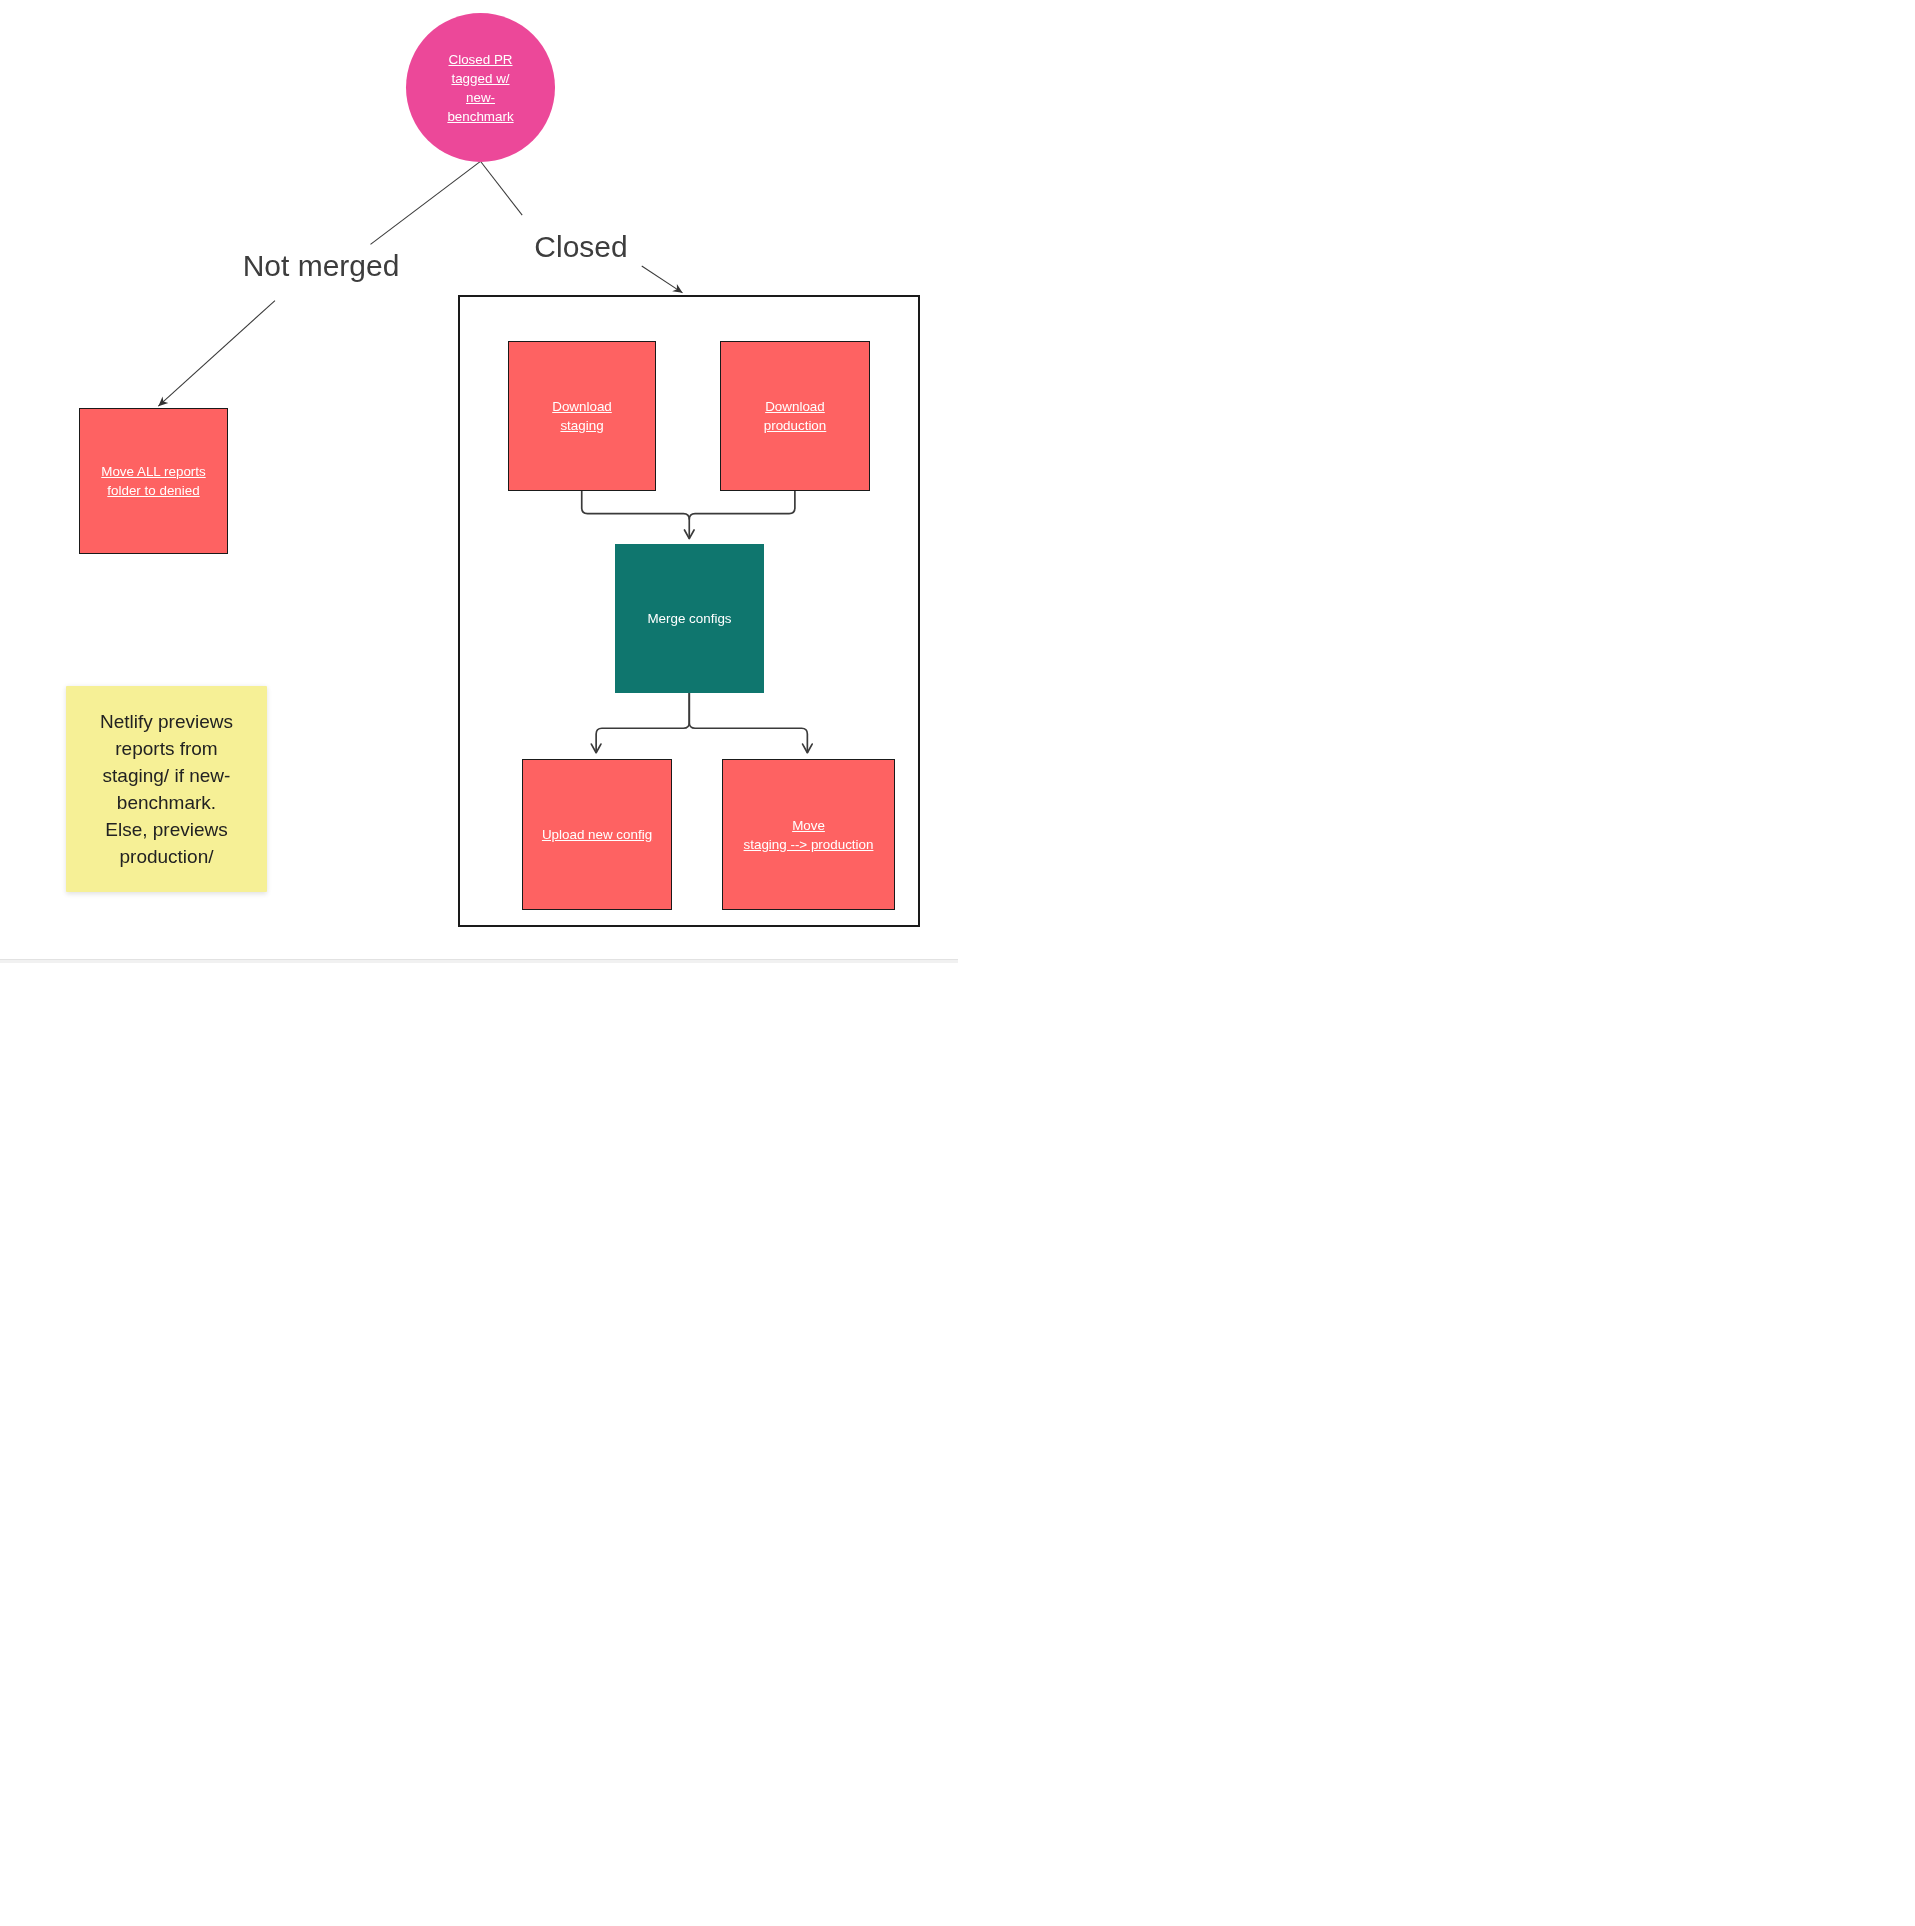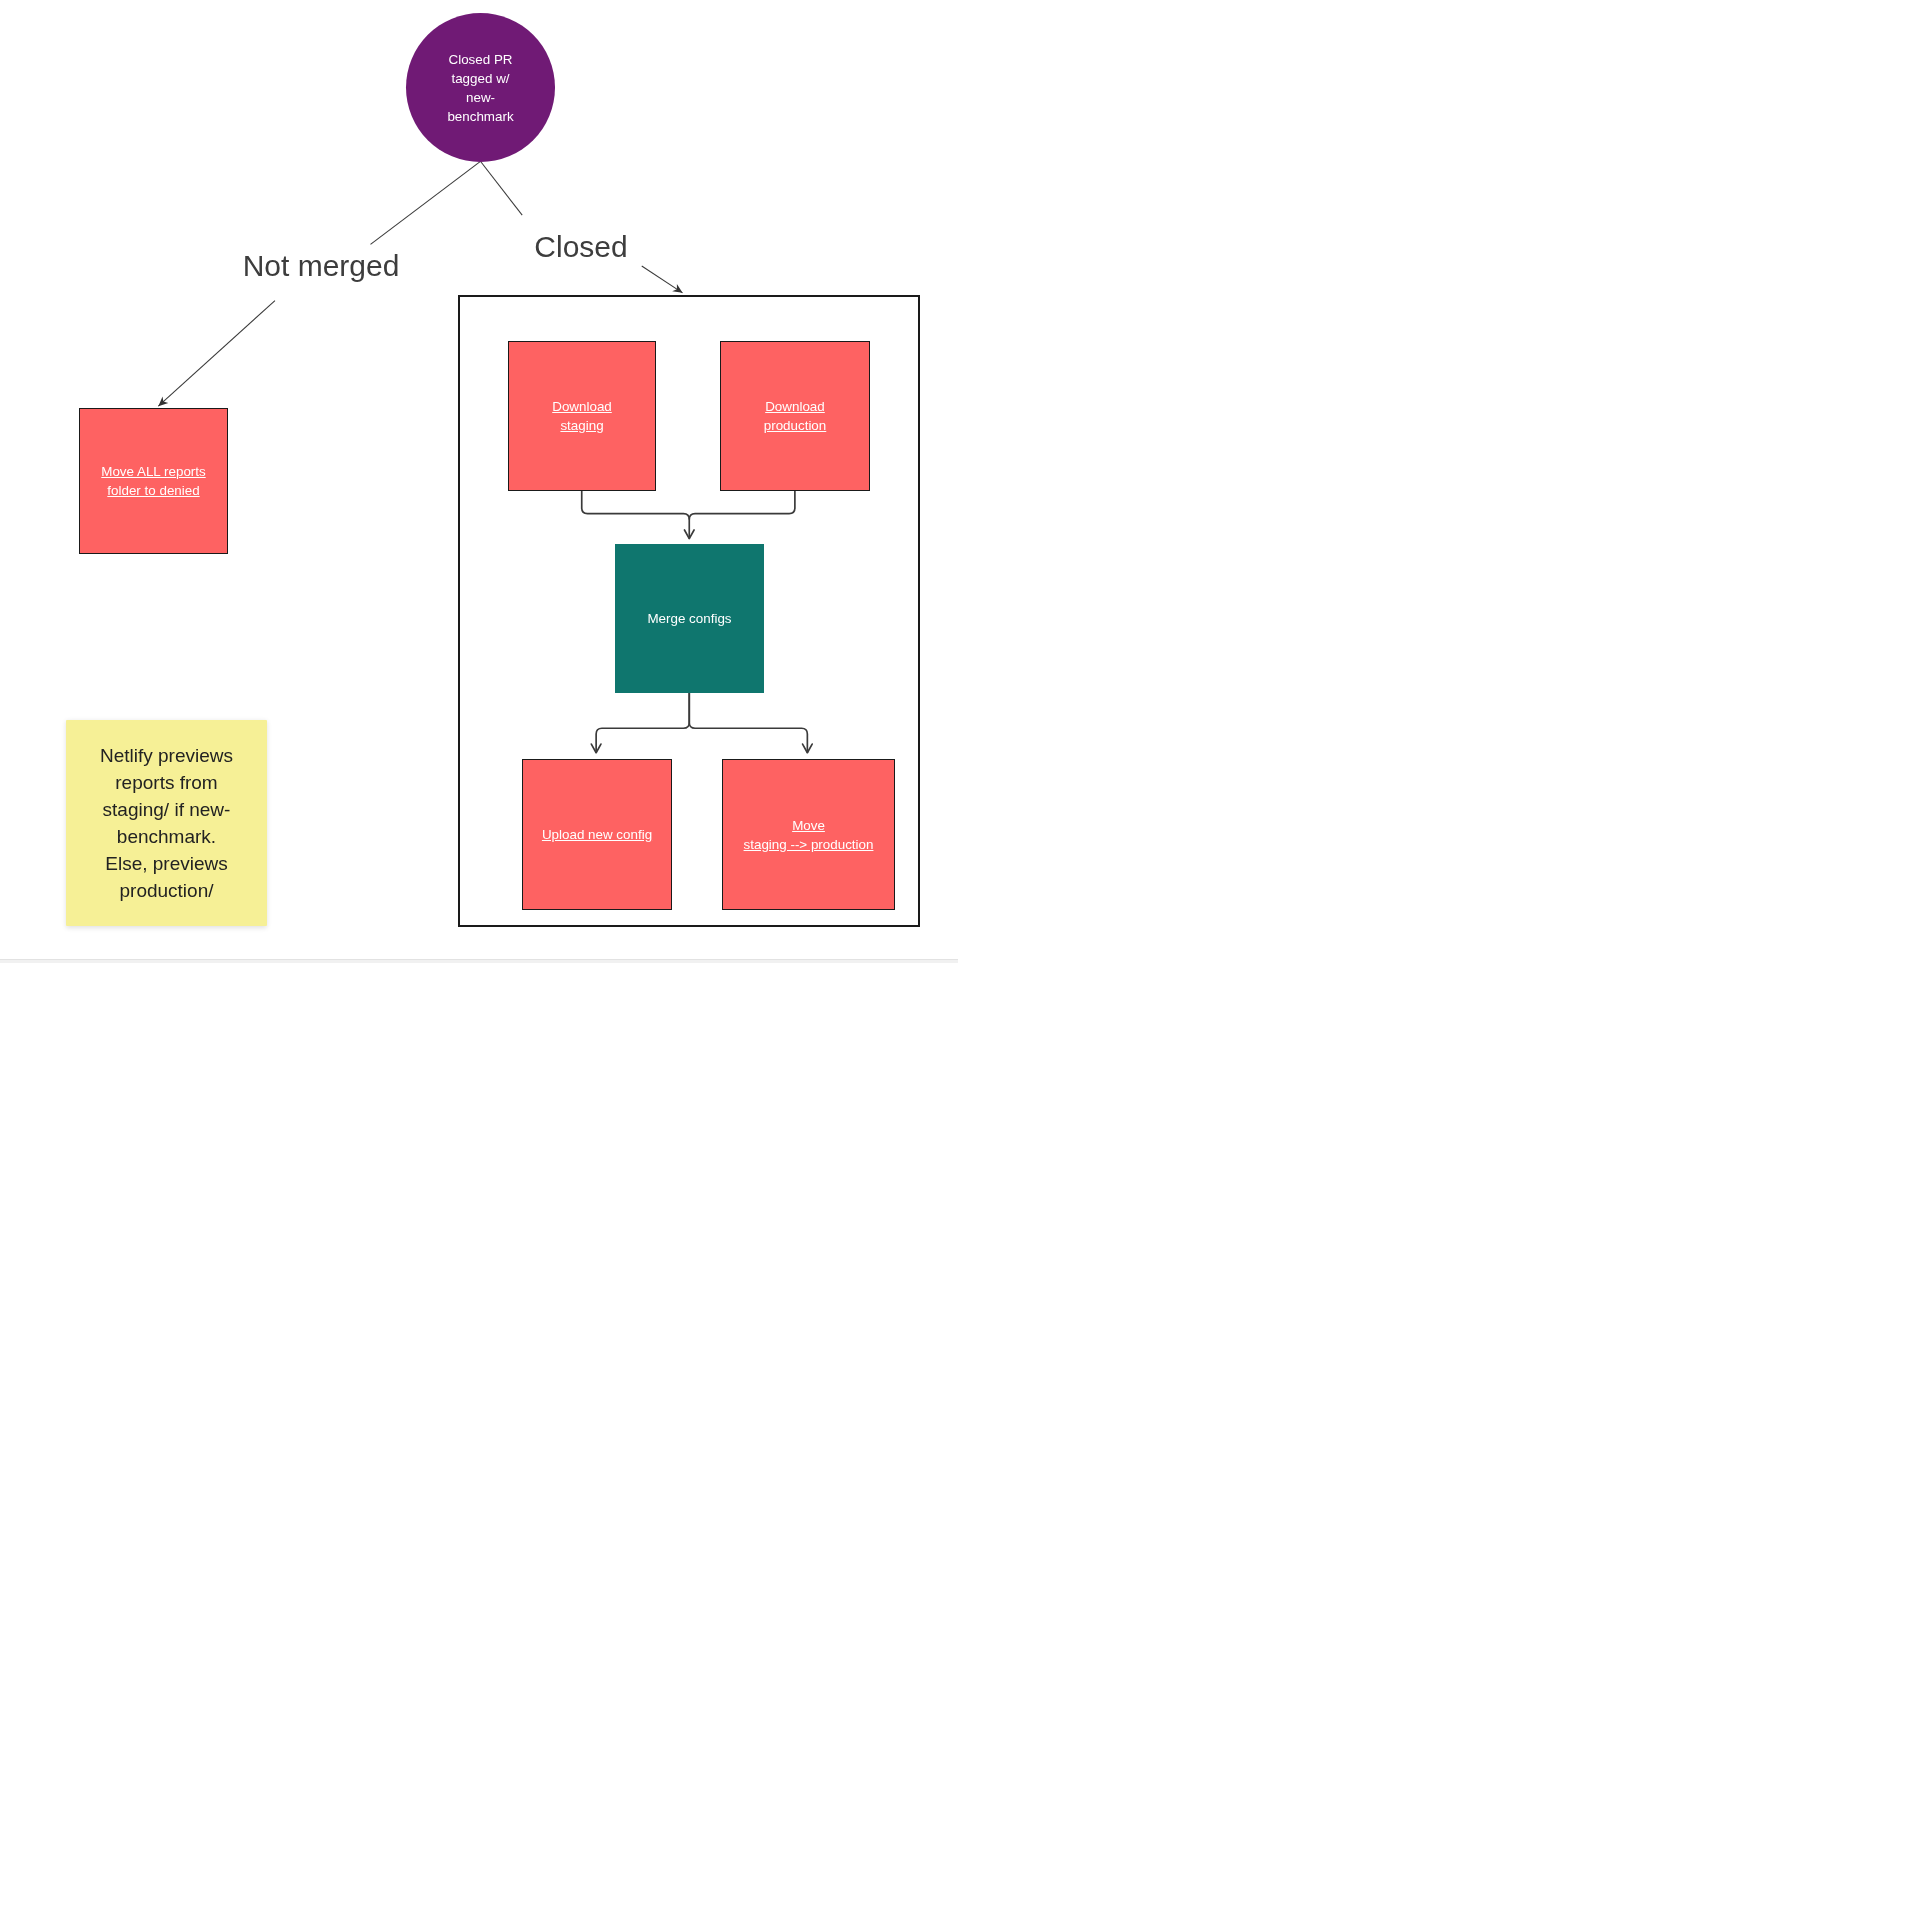--- a/index.html
+++ b/index.html
@@ -31,22 +31,23 @@
     color: #ffffff;
     font-size: 13.4px;
     line-height: 19px;
   }
   .node .node-label {
     white-space: pre-line;
   }
   #start-circle {
     left: 406px; top: 13.4px;
     width: 149px; height: 149px;
-    background: #701a75;
+    background: #ec4899;
     border-radius: 50%;
+    text-decoration: underline;
   }
   .red-box {
     background: #fe6262;
     border: 1.4px solid #1a1a1a;
     text-decoration: underline;
   }
   #box-denied {
     left: 79px; top: 408px;
     width: 149px; height: 146px;
   }
@@ -95,21 +96,20 @@
     background: #f6f096;
     border-radius: 1px;
     box-shadow: 0 1.4px 4.8px rgba(0,0,0,0.12);
     display: flex;
     align-items: center;
     justify-content: center;
     text-align: center;
     color: #222222;
     font-size: 19px;
     line-height: 27px;
-    margin-top: 34px;
   }
   #sticky-note .note-text { white-space: pre-line; }
   #bottom-strip {
     position: absolute;
     left: 0; top: 959px;
     width: 958px; height: 3.8px;
     background: #f1f1f1;
     border-top: 0.5px solid #e2e2e2;
   }
 </style>

